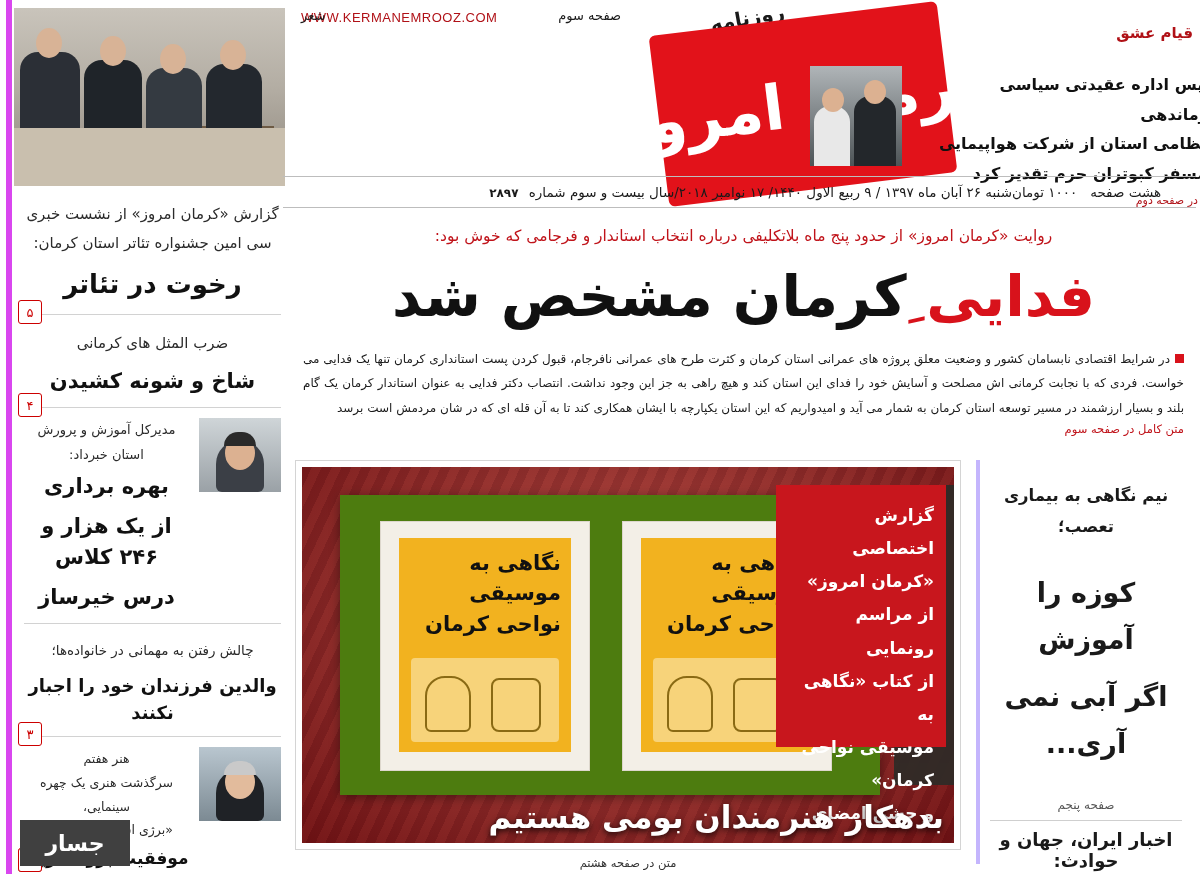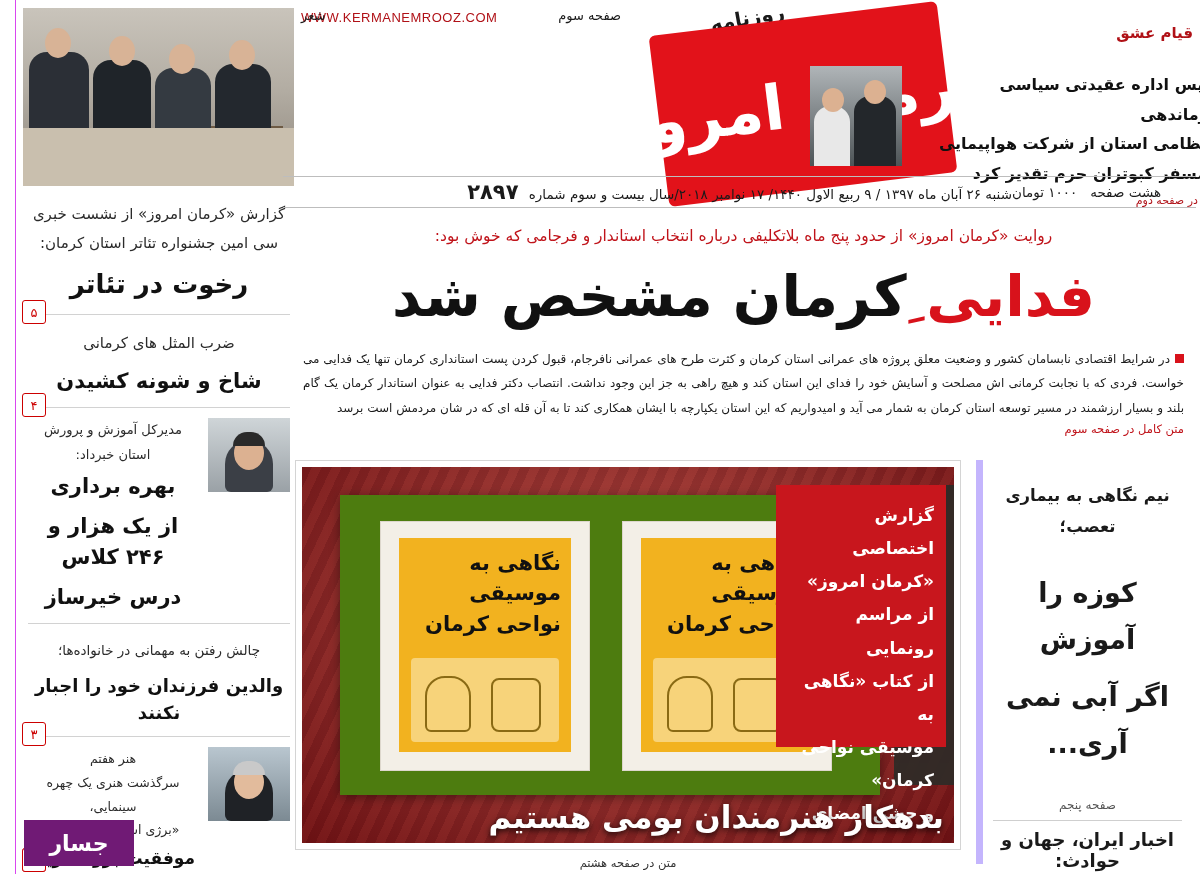--- a/index.html
+++ b/index.html
@@ -8,22 +8,22 @@
     background:#ffffff;
     font-family:"DejaVu Sans","Liberation Sans",sans-serif;
     color:#1a1a1a;
     overflow:hidden;
     position:relative;
   }
   .page{position:relative;width:1200px;height:874px;}
 
   
   .sidebar{
-    position:absolute;top:0;right:auto;left:15px;width:287px;height:874px;
-    border-left:1px solid #d946ef;
+    position:absolute;top:0;right:auto;left:6px;width:287px;height:874px;
+    border-left:6px solid #d946ef;
     box-sizing:border-box;
     direction:rtl;
   }
   .side-photo{
     width:271px;height:178px;margin:8px 8px 0 8px;
     background:linear-gradient(165deg,#9aa3a8 0%,#6f7a80 35%,#4a5256 70%,#2d3336 100%);
     position:relative;overflow:hidden;
   }
   .side-photo .wall{position:absolute;inset:0;background:linear-gradient(180deg,#c9c4bb 0%,#b3ada3 45%,#8d867c 100%);}
   .side-photo .tbl{position:absolute;left:0;right:0;bottom:0;height:58px;background:#c9bfae;}
@@ -51,21 +51,21 @@
   .side-row{display:flex;gap:10px;align-items:flex-start;padding:10px 12px;}
   .thumb{width:82px;height:74px;flex:0 0 82px;overflow:hidden;position:relative;background:#b9b2a6;}
   .thumb .bg{position:absolute;inset:0;background:linear-gradient(180deg,#cfd5d8,#9aa1a6);}
   .thumb .face{position:absolute;left:50%;transform:translateX(-50%);bottom:0;width:48px;height:52px;border-radius:24px 24px 6px 6px;background:#3b3f46;}
   .thumb .skin{position:absolute;left:50%;transform:translateX(-50%);bottom:22px;width:30px;height:34px;border-radius:50%;background:#dcb191;}
   .thumb .hair{position:absolute;left:50%;transform:translateX(-50%);bottom:46px;width:32px;height:14px;border-radius:16px 16px 0 0;background:#2a2a2a;}
   .row-text{flex:1;text-align:center;}
 
   .logo-box{
     position:absolute;left:8px;bottom:8px;width:110px;height:46px;
-    background:#701a75;display:flex;align-items:center;justify-content:center;
+    background:#404040;display:flex;align-items:center;justify-content:center;
   }
   .logo-box span{color:#fff;font-size:22px;font-weight:bold;letter-spacing:2px;}
 
   
   .masthead{position:absolute;left:283px;top:0;width:913px;height:176px;}
   .url{position:absolute;right:auto;left:18px;top:10px;font-size:13px;color:#b01117;letter-spacing:.5px;font-family:"Liberation Sans",sans-serif;}
   .roozname{position:absolute;left:427px;top:6px;font-size:20px;font-weight:bold;transform:rotate(-10deg);}
   .logo-red{
     position:absolute;left:375px;top:18px;width:290px;height:172px;
     background:#e2121a;transform:rotate(-7deg);
@@ -87,41 +87,41 @@
   .mast-thumb .h1{position:absolute;left:12px;bottom:54px;width:22px;height:24px;border-radius:50%;background:#dcb191;}
   .mast-thumb .h2{position:absolute;left:54px;bottom:62px;width:22px;height:24px;border-radius:50%;background:#dcb191;}
 
   .dateline{
     position:absolute;left:0;right:0;top:176px;height:30px;
     border-top:1px solid #bdbdbd;border-bottom:1px solid #bdbdbd;
     display:flex;align-items:center;direction:rtl;padding:0 14px;
     font-size:13.5px;
   }
   .dateline .rgt{flex:1;text-align:right;}
-  .dateline .issue{font-weight:bold;font-size:21px;margin-right:6px;}
+  .dateline .issue{font-weight:bold;font-size:12px;margin-right:6px;}
   .dateline .lft{width:170px;text-align:left;direction:rtl;}
 
   
   .lead{position:absolute;left:287px;top:210px;width:913px;height:240px;direction:rtl;padding:12px 16px 0 16px;box-sizing:border-box;}
   .lead-kicker{text-align:center;font-size:15.5px;color:#c0131a;line-height:1.9;}
   .lead-head{
     text-align:center;margin-top:10px;font-size:57px;font-weight:bold;line-height:1.25;color:#111;
   }
   .lead-head .red{color:#d8121b;}
   .lead-body{
     margin-top:14px;font-size:12px;line-height:2.05;text-align:justify;color:#1b1b1b;
   }
   .lead-body .sq{display:inline-block;width:9px;height:9px;background:#d8121b;margin-left:5px;}
   .lead-more{color:#c0131a;font-size:11.5px;margin-top:2px;text-align:right;}
 
   
   .bottom{position:absolute;left:287px;top:452px;width:913px;height:422px;direction:rtl;}
   .col-mid{
     position:absolute;right:8px;top:8px;width:216px;height:404px;
-    border-left:7px solid #c4b5fd;box-sizing:border-box;padding:6px 10px;text-align:center;
+    border-left:4px solid #c4b5fd;box-sizing:border-box;padding:6px 10px;text-align:center;
   }
   .mid-kicker{font-size:16.5px;font-weight:bold;line-height:1.9;margin-top:14px;}
   .mid-head{font-size:27px;font-weight:bold;line-height:1.75;margin-top:26px;}
   .mid-page{font-size:12px;color:#555;margin-top:30px;}
   .mid-sep{height:1px;background:#cfcfcf;margin:8px 0;}
   .mid-head2{font-size:18px;font-weight:bold;margin-top:4px;}
   .news-list{text-align:right;}
   .news-list li{list-style:none;font-size:11.5px;line-height:1.65;margin-bottom:6px;display:flex;gap:5px;align-items:flex-start;}
   .news-list .bullet{display:inline-block;width:7px;height:7px;background:#d8121b;margin-top:5px;flex:0 0 7px;}
 

